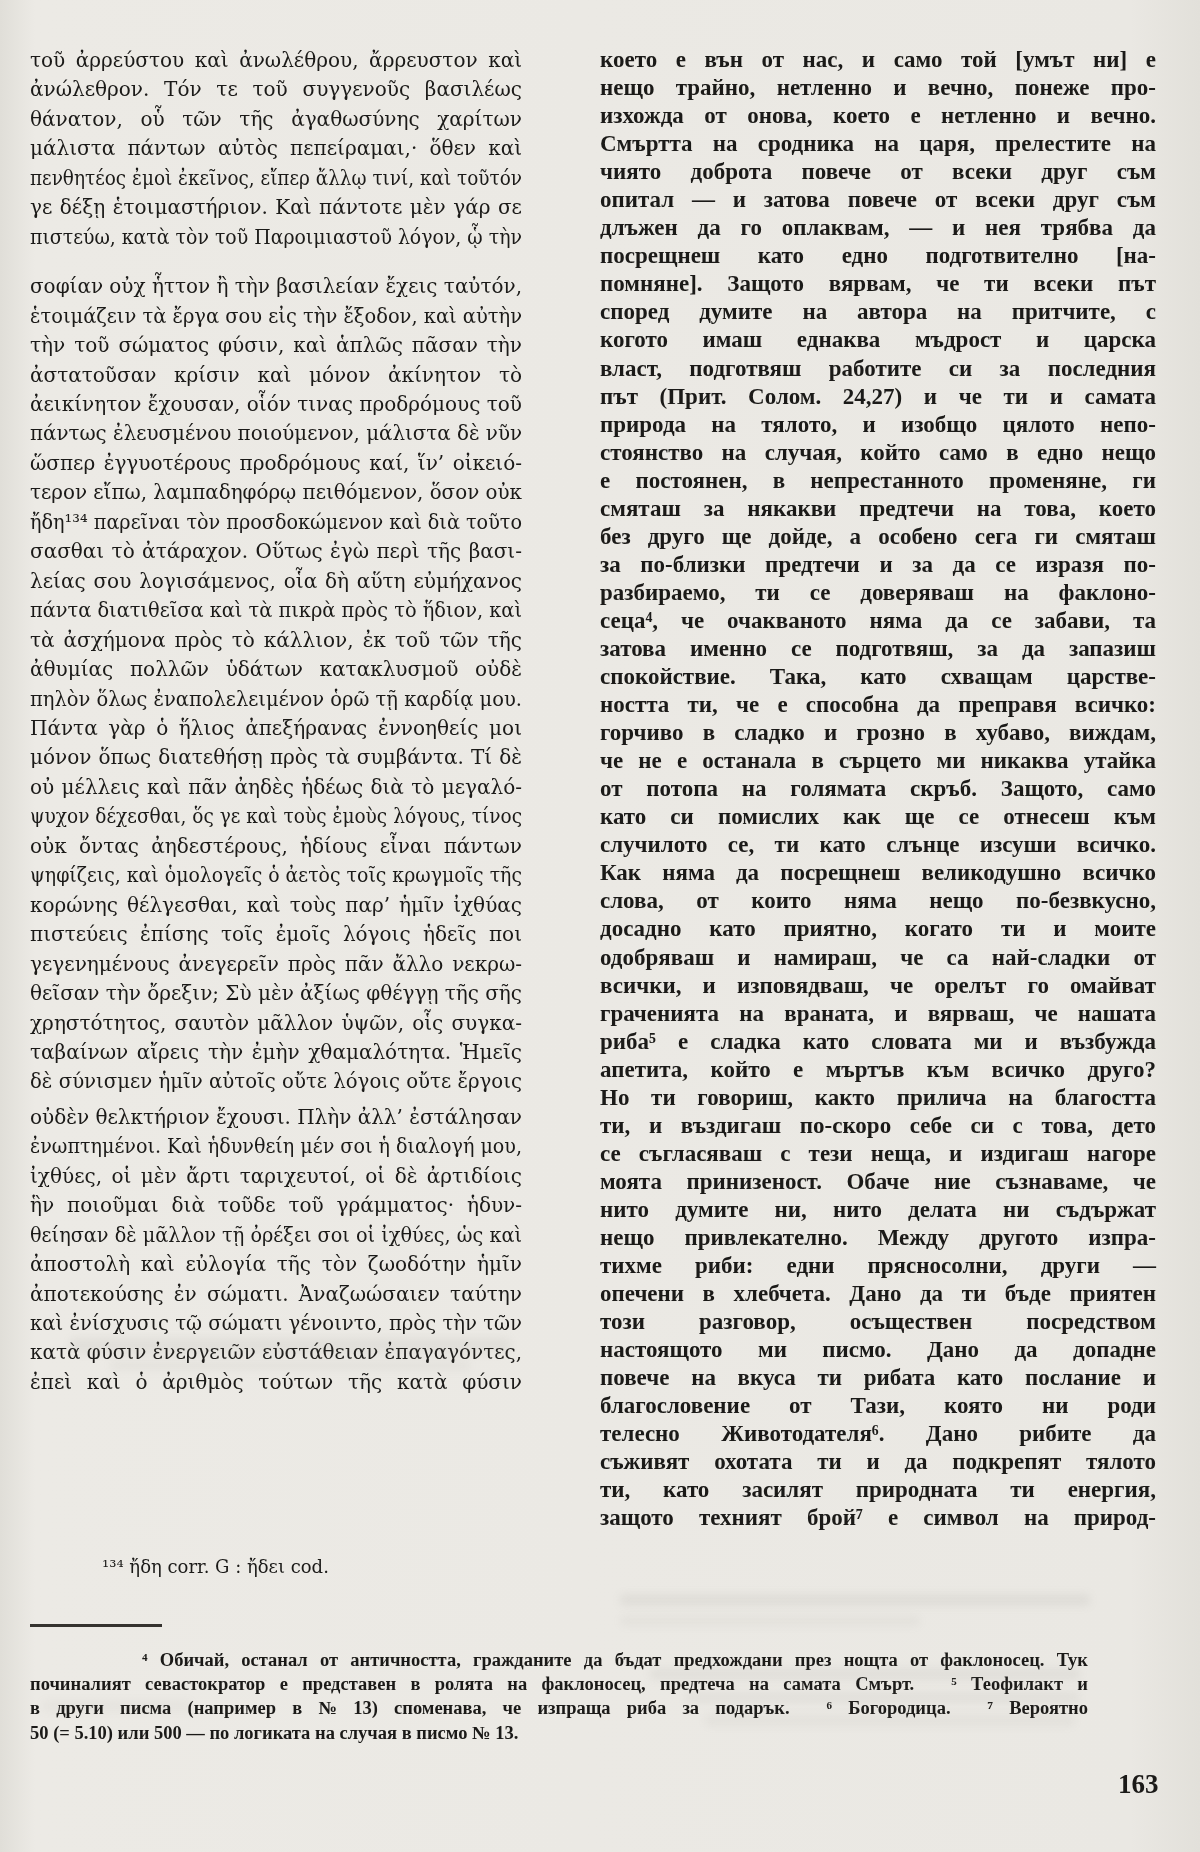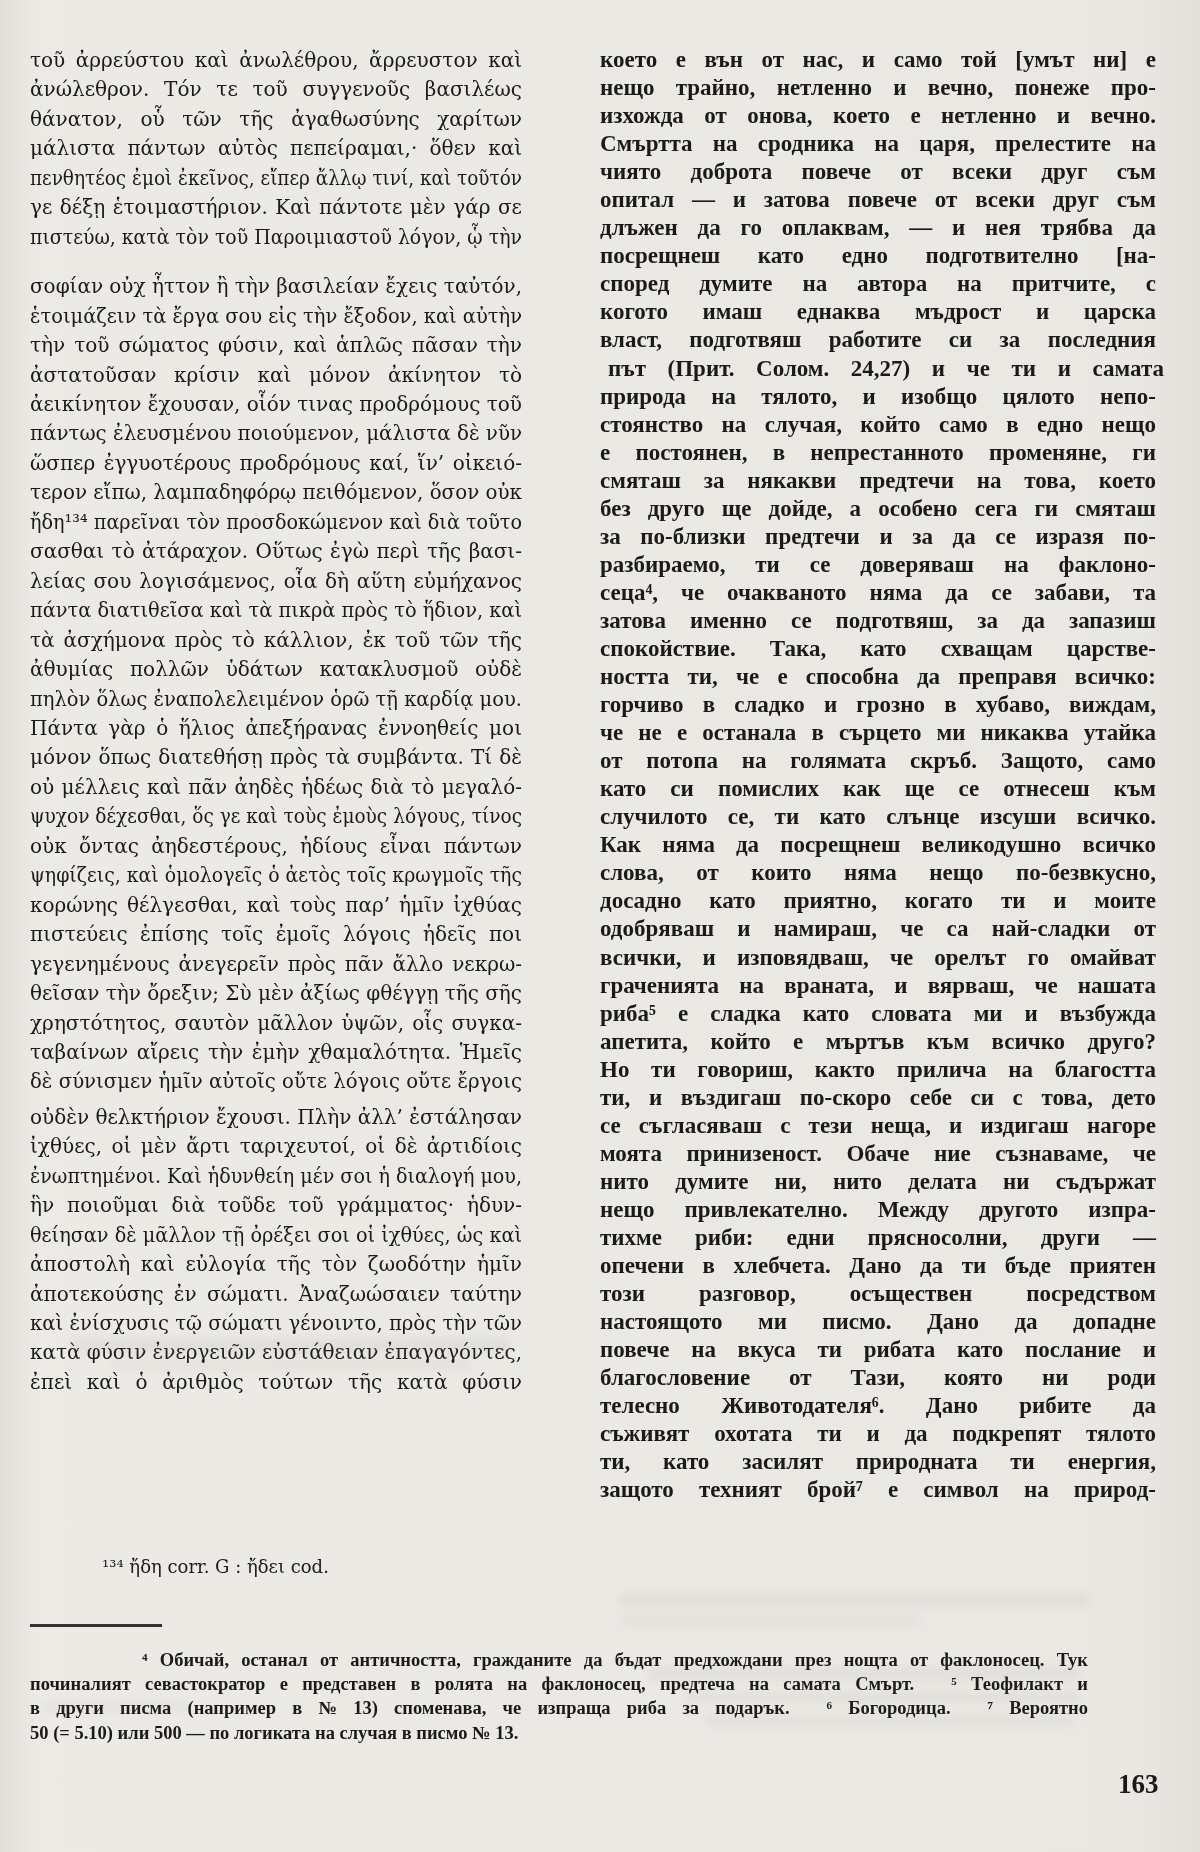--- a/index.html
+++ b/index.html
@@ -58,44 +58,45 @@
       <div class="ln fit"><span style="word-spacing: 5.95px; transform: none;">οὐκ ὄντας ἀηδεστέρους, ἡδίους εἶναι πάντων</span></div>
       <div class="ln fit"><span style="word-spacing: 0px; transform: scaleX(0.9446);">ψηφίζεις, καὶ ὁμολογεῖς ὁ ἀετὸς τοῖς κρωγμοῖς τῆς</span></div>
       <div class="ln fit"><span style="word-spacing: 2.7px; transform: none;">κορώνης θέλγεσθαι, καὶ τοὺς παρ’ ἡμῖν ἰχθύας</span></div>
       <div class="ln fit"><span style="word-spacing: 6.08px; transform: none;">πιστεύεις ἐπίσης τοῖς ἐμοῖς λόγοις ἡδεῖς ποι</span></div>
       <div class="ln fit"><span style="word-spacing: 2.47px; transform: none;">γεγενημένους ἀνεγερεῖν πρὸς πᾶν ἄλλο νεκρω-</span></div>
       <div class="ln fit"><span style="word-spacing: 0px; transform: scaleX(0.998);">θεῖσαν τὴν ὄρεξιν; Σὺ μὲν ἀξίως φθέγγῃ τῆς σῆς</span></div>
       <div class="ln fit"><span style="word-spacing: 1.79px; transform: none;">χρηστότητος, σαυτὸν μᾶλλον ὑψῶν, οἷς συγκα-</span></div>
       <div class="ln fit"><span style="word-spacing: 2.28px; transform: none;">ταβαίνων αἴρεις τὴν ἐμὴν χθαμαλότητα. Ἡμεῖς</span></div>
       <div class="ln fit"><span style="word-spacing: 0px; transform: scaleX(0.9848);">δὲ σύνισμεν ἡμῖν αὐτοῖς οὔτε λόγοις οὔτε ἔργοις</span></div>
       <div class="ln fit"><span style="word-spacing: 0px; transform: scaleX(0.9987); margin-top: 6px;">οὐδὲν θελκτήριον ἔχουσι. Πλὴν ἀλλ’ ἐστάλησαν</span></div>
+      <div class="ln fit"><span style="word-spacing: 0px; transform: scaleX(0.9551);">ἐνωπτημένοι. Καὶ ἡδυνθείη μέν σοι ἡ διαλογή μου,</span></div>
       <div class="ln fit"><span style="word-spacing: 3.08px; transform: none;">ἰχθύες, οἱ μὲν ἄρτι ταριχευτοί, οἱ δὲ ἀρτιδίοις</span></div>
-      <div class="ln fit"><span style="word-spacing: 0px; transform: scaleX(0.9551);">ἐνωπτημένοι. Καὶ ἡδυνθείη μέν σοι ἡ διαλογή μου,</span></div>
       <div class="ln fit"><span style="word-spacing: 6.56px; transform: none;">ἣν ποιοῦμαι διὰ τοῦδε τοῦ γράμματος· ἡδυν-</span></div>
       <div class="ln fit"><span style="word-spacing: 0px; transform: scaleX(0.9631);">θείησαν δὲ μᾶλλον τῇ ὀρέξει σοι οἱ ἰχθύες, ὡς καὶ</span></div>
       <div class="ln fit"><span style="word-spacing: 4.4px; transform: none;">ἀποστολὴ καὶ εὐλογία τῆς τὸν ζωοδότην ἡμῖν</span></div>
       <div class="ln fit"><span style="word-spacing: 3.82px; transform: none;">ἀποτεκούσης ἐν σώματι. Ἀναζωώσαιεν ταύτην</span></div>
       <div class="ln fit"><span style="word-spacing: 0px; transform: scaleX(0.9814);">καὶ ἐνίσχυσις τῷ σώματι γένοιντο, πρὸς τὴν τῶν</span></div>
       <div class="ln fit"><span style="word-spacing: 0px; transform: scaleX(0.9958);">κατὰ φύσιν ἐνεργειῶν εὐστάθειαν ἐπαγαγόντες,</span></div>
       <div class="ln fit"><span style="word-spacing: 8.39px; transform: none;">ἐπεὶ καὶ ὁ ἀριθμὸς τούτων τῆς κατὰ φύσιν</span></div>
     </div>
 
   <div class="col col-bulgarian">
       <div class="ln fit"><span style="word-spacing: 12.8px; transform: none;">което е вън от нас, и само той [умът ни] е</span></div>
       <div class="ln fit"><span style="word-spacing: 15.57px; transform: none;">нещо трайно, нетленно и вечно, понеже про-</span></div>
       <div class="ln fit"><span style="word-spacing: 14.66px; transform: none;">изхожда от онова, което е нетленно и вечно.</span></div>
       <div class="ln fit"><span style="word-spacing: 14.44px; transform: none;">Смъртта на сродника на царя, прелестите на</span></div>
       <div class="ln fit"><span style="word-spacing: 23.58px; transform: none;">чиято доброта повече от всеки друг съм</span></div>
       <div class="ln fit"><span style="word-spacing: 12.05px; transform: none;">опитал — и затова повече от всеки друг съм</span></div>
       <div class="ln fit"><span style="word-spacing: 14.05px; transform: none;">длъжен да го оплаквам, — и нея трябва да</span></div>
       <div class="ln fit"><span style="word-spacing: 31.79px; transform: none;">посрещнеш като едно подготвително [на-</span></div>
+      <div class="ln fit"><span style="word-spacing: 18.99px; transform: none;">помняне]. Защото вярвам, че ти всеки път</span></div>
       <div class="ln fit"><span style="word-spacing: 24.17px; transform: none;">според думите на автора на притчите, с</span></div>
       <div class="ln fit"><span style="word-spacing: 28.83px; transform: none;">когото имаш еднаква мъдрост и царска</span></div>
       <div class="ln fit"><span style="word-spacing: 21.57px; transform: none;">власт, подготвяш работите си за последния</span></div>
-      <div class="ln fit"><span style="word-spacing: 15.85px; transform: none; margin-left: 8px;">път (Прит. Солом. 24,27) и че ти и самата</span></div>
+      <div class="ln fit"><span style="word-spacing: 15.85px; transform: none;">път (Прит. Солом. 24,27) и че ти и самата</span></div>
       <div class="ln fit"><span style="word-spacing: 19.53px; transform: none;">природа на тялото, и изобщо цялото непо-</span></div>
       <div class="ln fit"><span style="word-spacing: 12.62px; transform: none;">стоянство на случая, който само в едно нещо</span></div>
       <div class="ln fit"><span style="word-spacing: 19.52px; transform: none;">е постоянен, в непрестанното променяне, ги</span></div>
       <div class="ln fit"><span style="word-spacing: 17.11px; transform: none;">смяташ за някакви предтечи на това, което</span></div>
       <div class="ln fit"><span style="word-spacing: 11.34px; transform: none;">без друго ще дойде, а особено сега ги смяташ</span></div>
       <div class="ln fit"><span style="word-spacing: 13.82px; transform: none;">за по-близки предтечи и за да се изразя по-</span></div>
       <div class="ln fit"><span style="word-spacing: 24.12px; transform: none;">разбираемо, ти се доверяваш на факлоно-</span></div>
       <div class="ln fit"><span style="word-spacing: 17.17px; transform: none;">сеца⁴, че очакваното няма да се забави, та</span></div>
       <div class="ln fit"><span style="word-spacing: 18.15px; transform: none;">затова именно се подготвяш, за да запазиш</span></div>
       <div class="ln fit"><span style="word-spacing: 28.3px; transform: none;">спокойствие. Така, като схващам царстве-</span></div>

